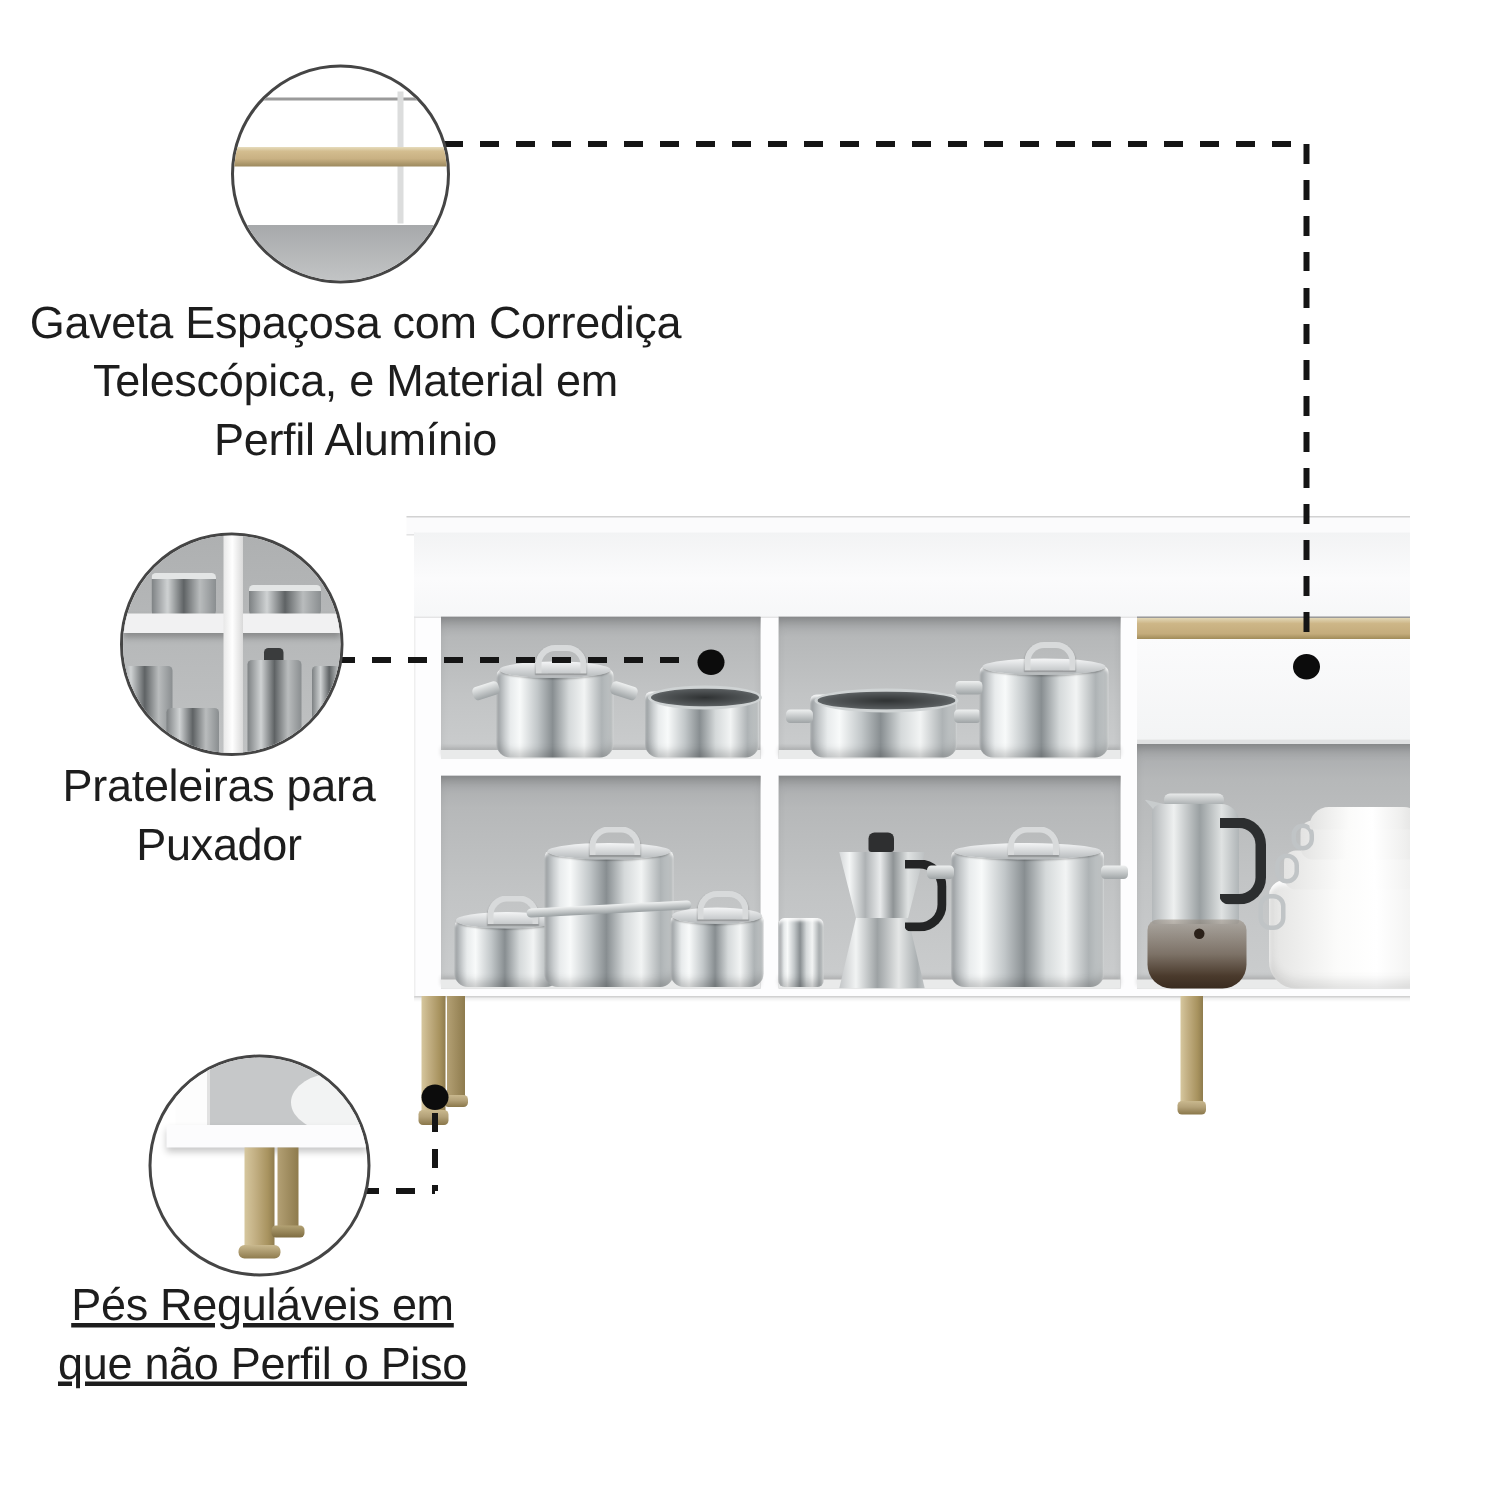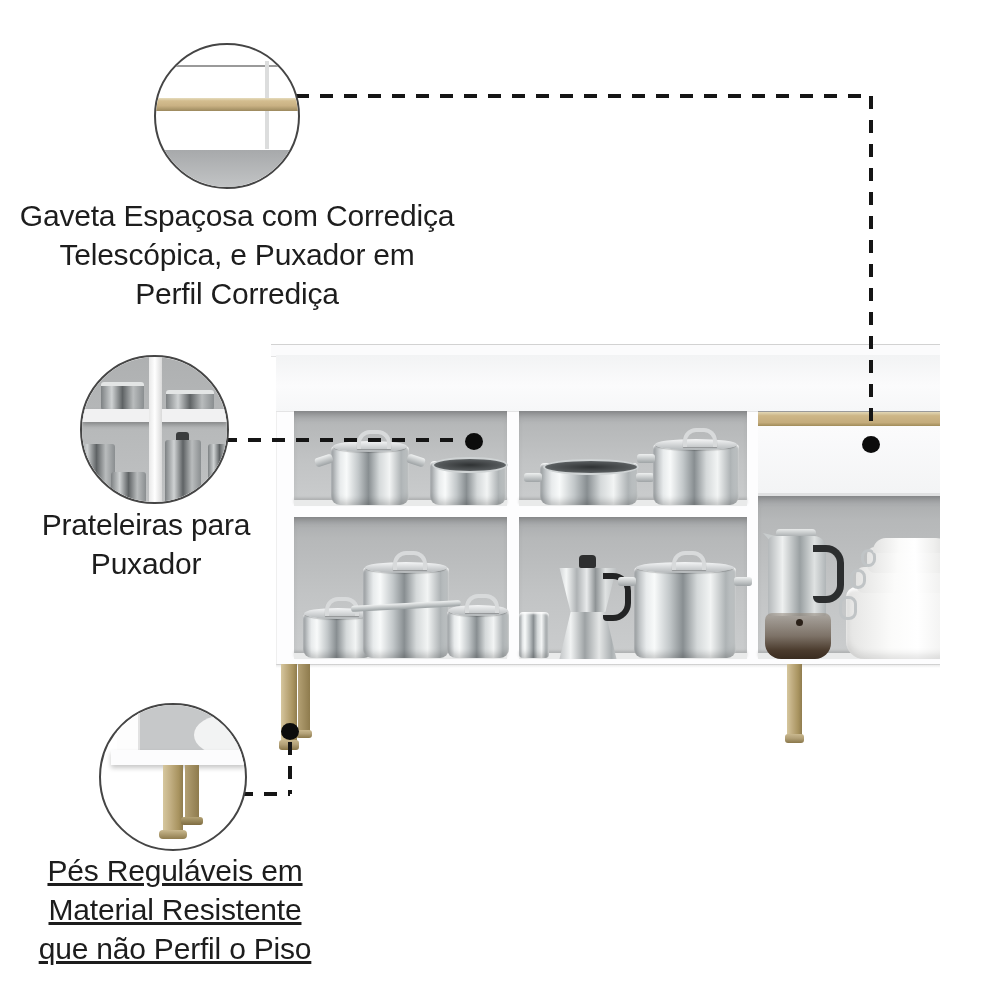--- a/index.html
+++ b/index.html
@@ -305,26 +305,25 @@
     <span class="sidep"></span>
     <span class="bottomp"></span>
     <span class="legf"></span>
     <span class="capf"></span>
     <span class="legb"></span>
     <span class="capb"></span>
   </div>
 
   <div class="label label-drawer">
     <span>Gaveta Espaçosa com Corrediça</span>
-    <span>Telescópica, e Puxador em</span>
-    <span>Perfil Corrediça</span>
+    <span>Telescópica, e Material em</span>
+    <span>Perfil Alumínio</span>
   </div>
   <div class="label label-shelves">
     <span>Prateleiras para</span>
     <span>Puxador</span>
   </div>
   <div class="label label-feet">
     <span>Pés Reguláveis em</span>
-    <span>Material Resistente</span>
     <span>que não Perfil o Piso</span>
   </div>
 
 </div>
 
 </body></html>

